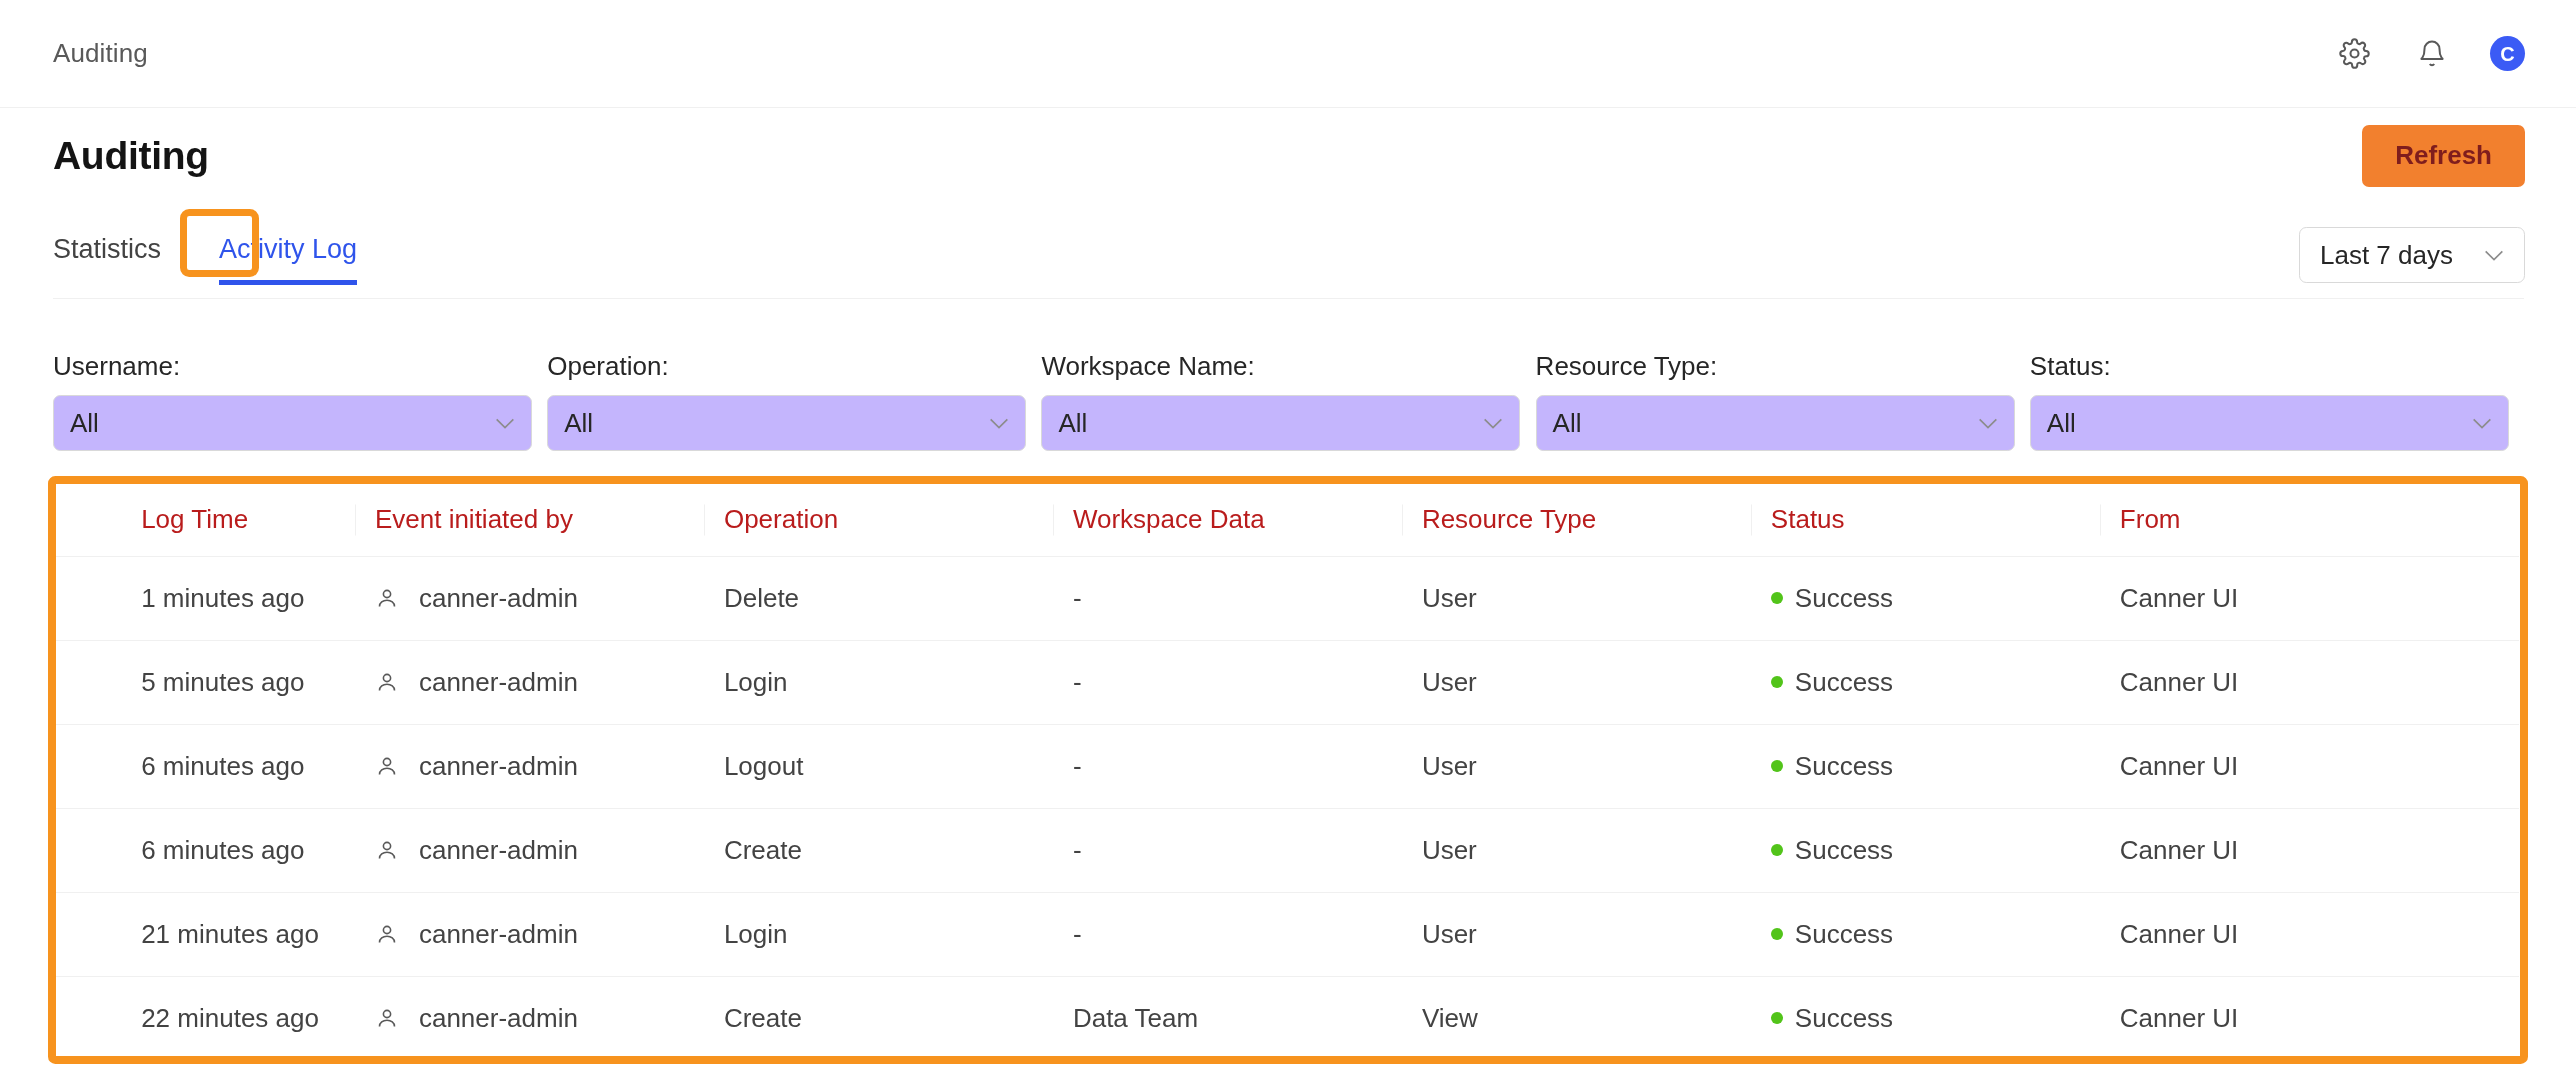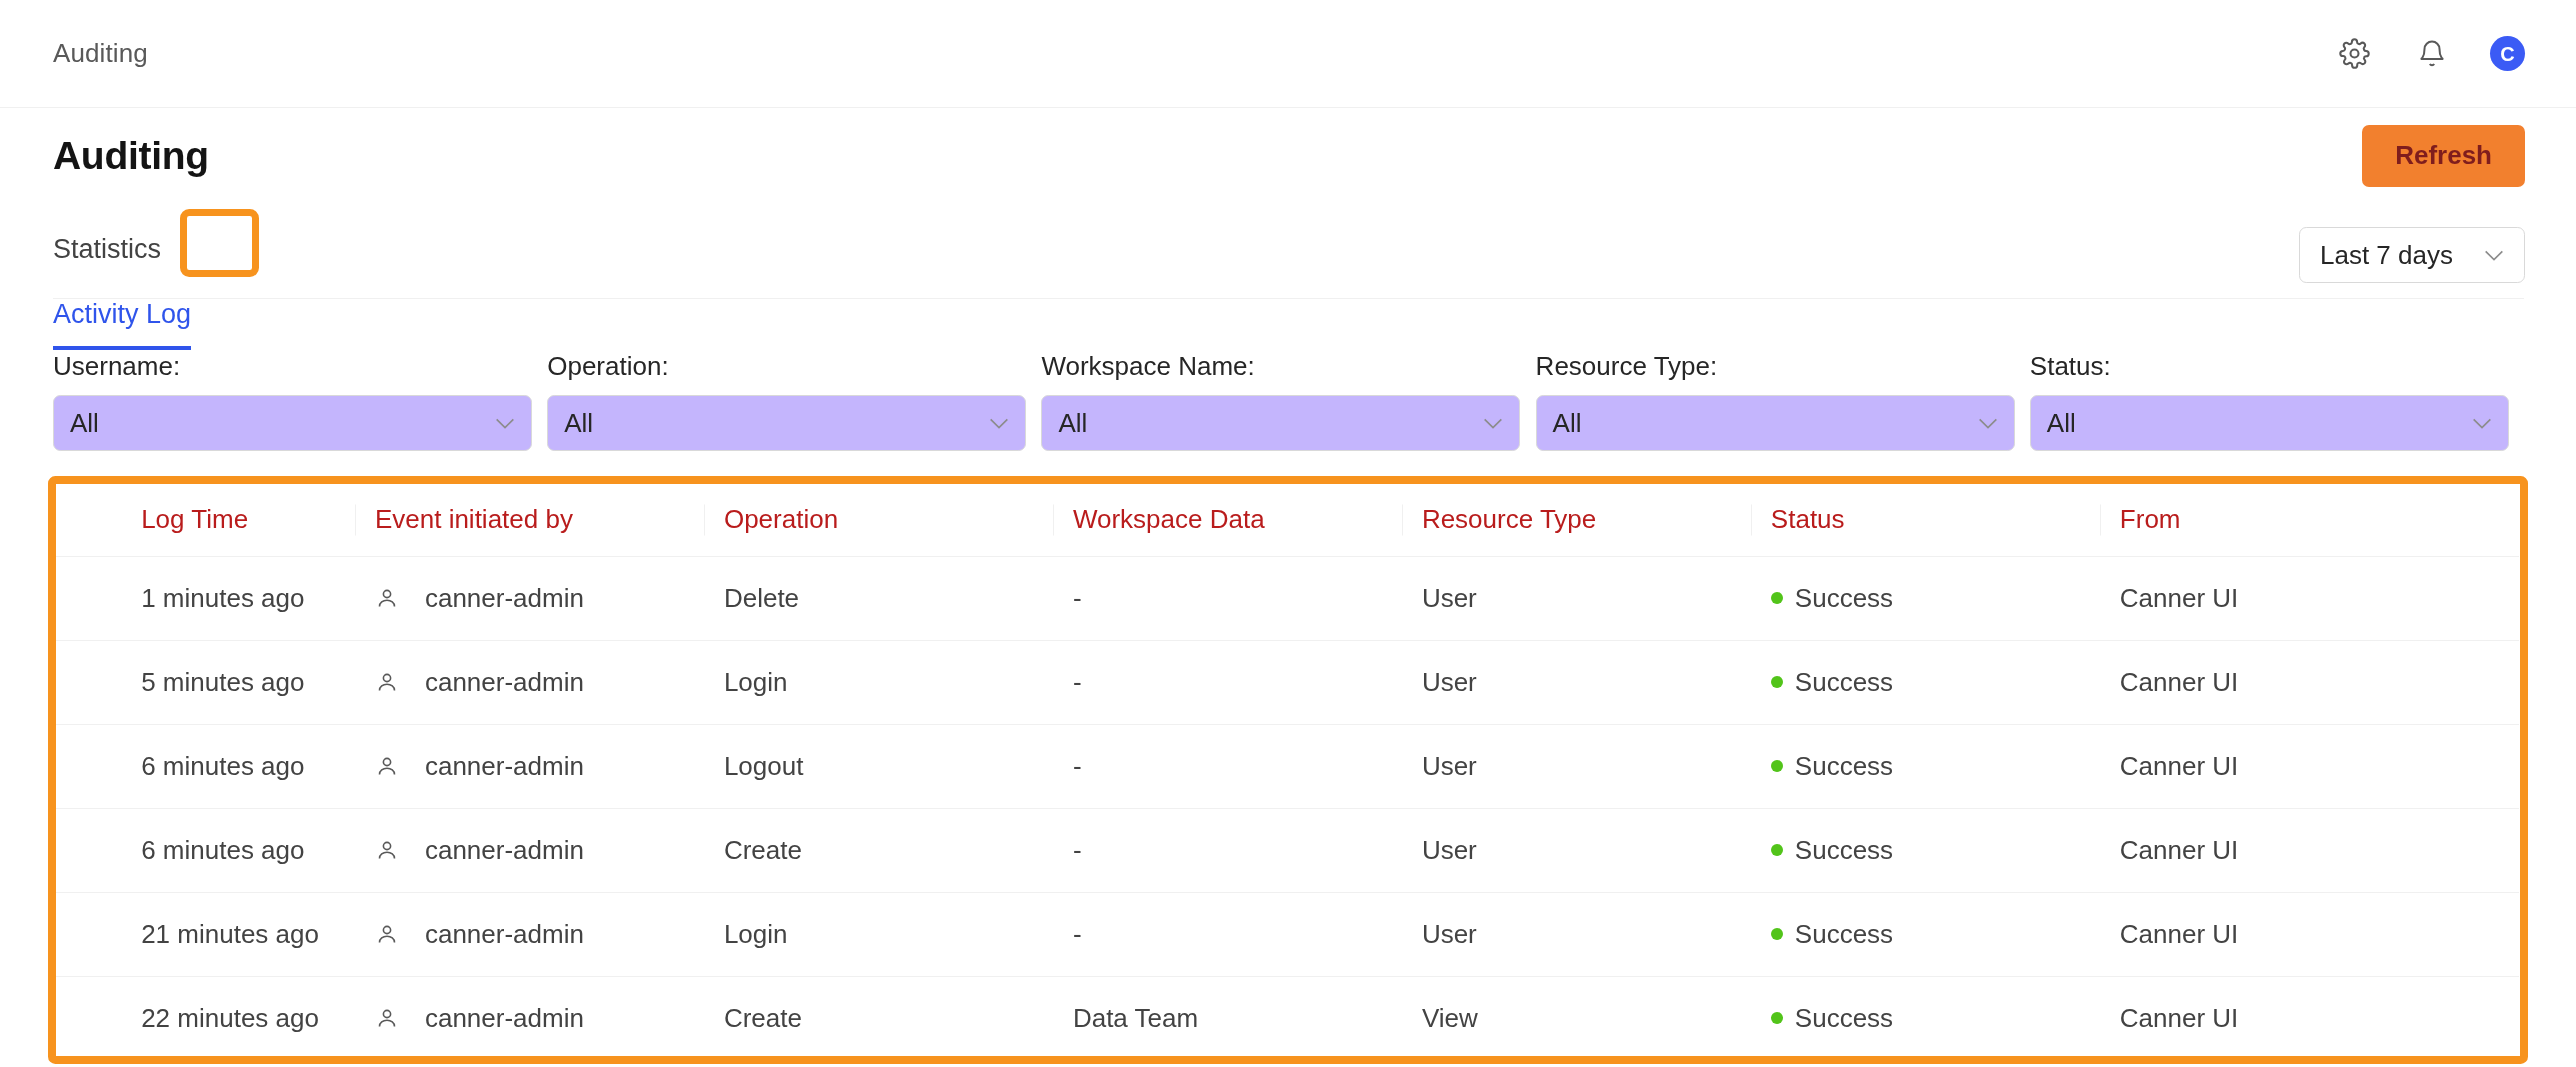--- a/index.html
+++ b/index.html
@@ -88,24 +88,23 @@
     width: 2576px;
     height: 79px;
     padding: 0 51px 0 53px;
     display: flex;
     align-items: flex-start;
     justify-content: space-between;
   }
   .tabs {
     display: flex;
     align-items: flex-start;
-    gap: 0;
+    gap: 8px;
     position: relative;
     height: 79px;
-    flex-direction: column;
   }
   .tab {
     font-size: 27px;
     color: #434343;
     padding: 14.7px 0 20px 0;
     margin-right: 50px;
     cursor: pointer;
     white-space: nowrap;
     position: relative;
   }
@@ -258,21 +257,21 @@
   .col-user   { width: 209px; }
   .col-op     { width: 209px; }
   .col-ws     { width: 209px; }
   .col-rt     { width: 209px; }
   .col-status { width: 209px; }
   .col-from   { width: 239px; }
 
   .user-cell {
     display: flex;
     align-items: center;
-    gap: 26px;
+    gap: 20px;
     white-space: nowrap;
   }
   .person-icon { color: #595959; display: inline-flex; }
   .status-cell {
     display: flex;
     align-items: center;
     gap: 12px;
     white-space: nowrap;
   }
   .dot {

